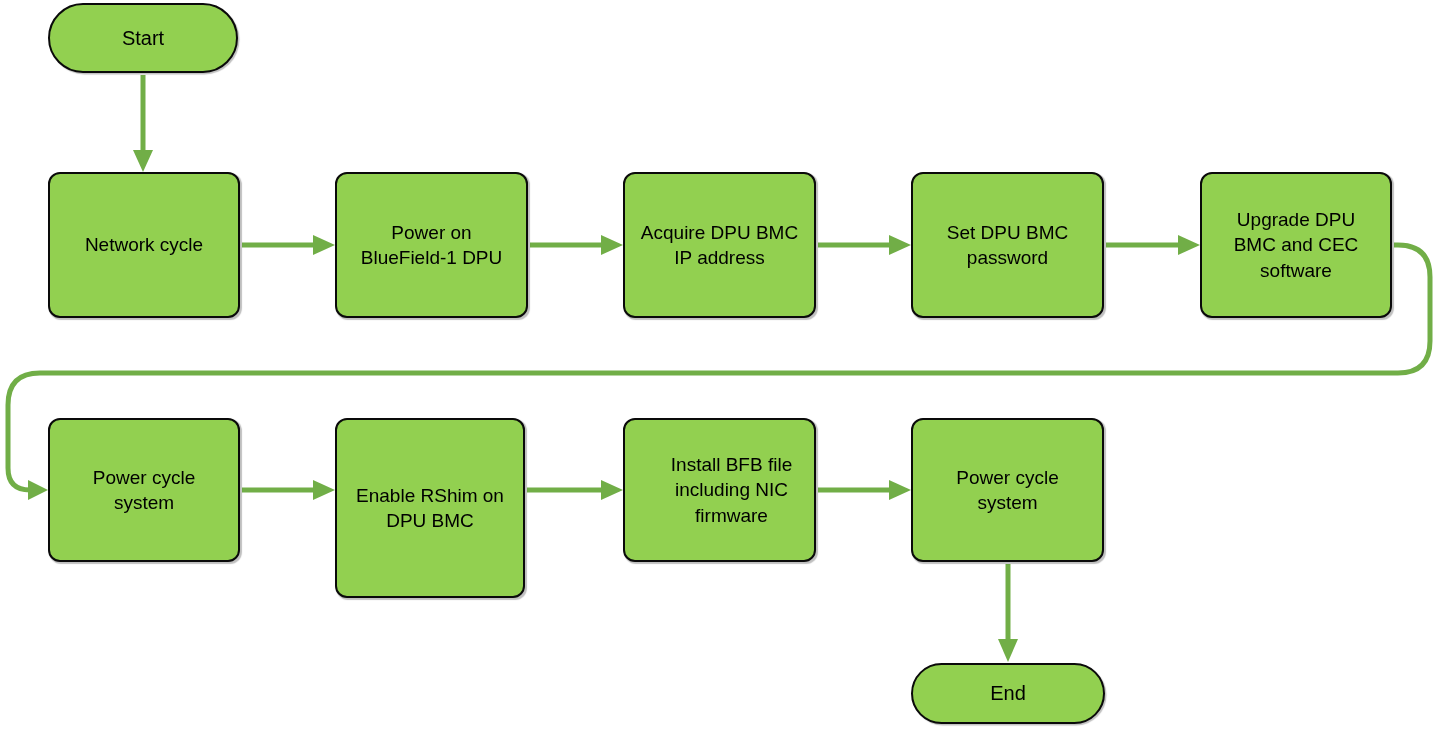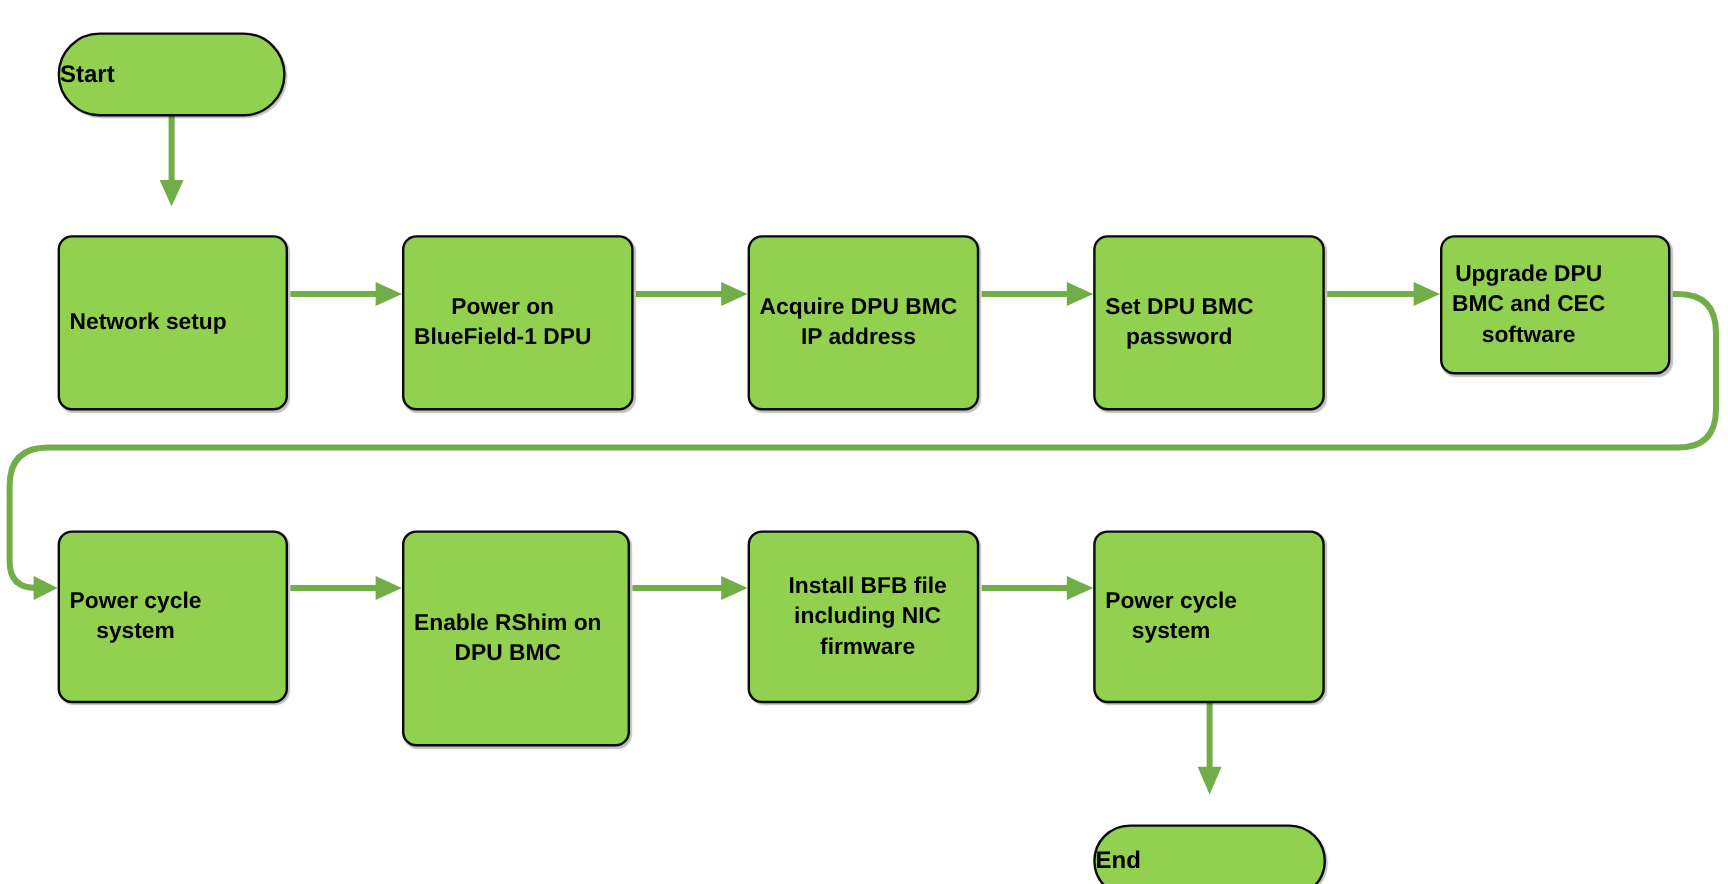--- a/index.html
+++ b/index.html
@@ -27,27 +27,26 @@
     stroke:var(--arrow);
     stroke-width:5;
     fill:none;
   }
   .head{
     fill:var(--arrow);
     stroke:none;
   }
   .node{
     position:absolute;
-    display:flex;align-items:center;
+    display:flex;align-items:center;justify-content:center;
     text-align:center;
     background:var(--node-fill);
     color:var(--text);
-    font-weight:700;
+    font-weight:400;
     box-shadow:1.5px 1.5px 1px rgba(0,0,0,0.25);
-    margin-top:24px;
   }
   .process{
     border:2.5px solid var(--node-border);
     border-radius:12px;
     font-size:19px;
     line-height:1.32;
     padding:6px 8px;
   }
   .terminator{
     border:2.5px solid var(--node-border);
@@ -114,39 +113,39 @@
       <path class="edge" d="M 1008 564 V 641"></path>
       <polygon class="head" points="998,639 1018,639 1008,662"></polygon>
     </g>
   </svg>
 
   <div class="node terminator" style="left:48px;top:3px;width:190px;height:70px;">
     <span class="label">Start</span>
   </div>
 
   <div class="node process" style="left:48px;top:172px;width:192px;height:146px;">
-    <span class="label">Network setup</span>
+    <span class="label">Network cycle</span>
   </div>
 
   <div class="node process" style="left:335px;top:172px;width:193px;height:146px;">
     <span class="label">Power on
 BlueField-1 DPU</span>
   </div>
 
   <div class="node process" style="left:911px;top:172px;width:193px;height:146px;">
     <span class="label">Set DPU BMC
 password</span>
   </div>
 
   <div class="node process" style="left:623px;top:172px;width:193px;height:146px;">
     <span class="label">Acquire DPU BMC
 IP address</span>
   </div>
 
-  <div class="node process" style="left:1200px;top:172px;width:192px;height:116px;">
+  <div class="node process" style="left:1200px;top:172px;width:192px;height:146px;">
     <span class="label">Upgrade DPU
 BMC and CEC
 software</span>
   </div>
 
   <div class="node process" style="left:48px;top:418px;width:192px;height:144px;">
     <span class="label">Power cycle
 system</span>
   </div>
 

